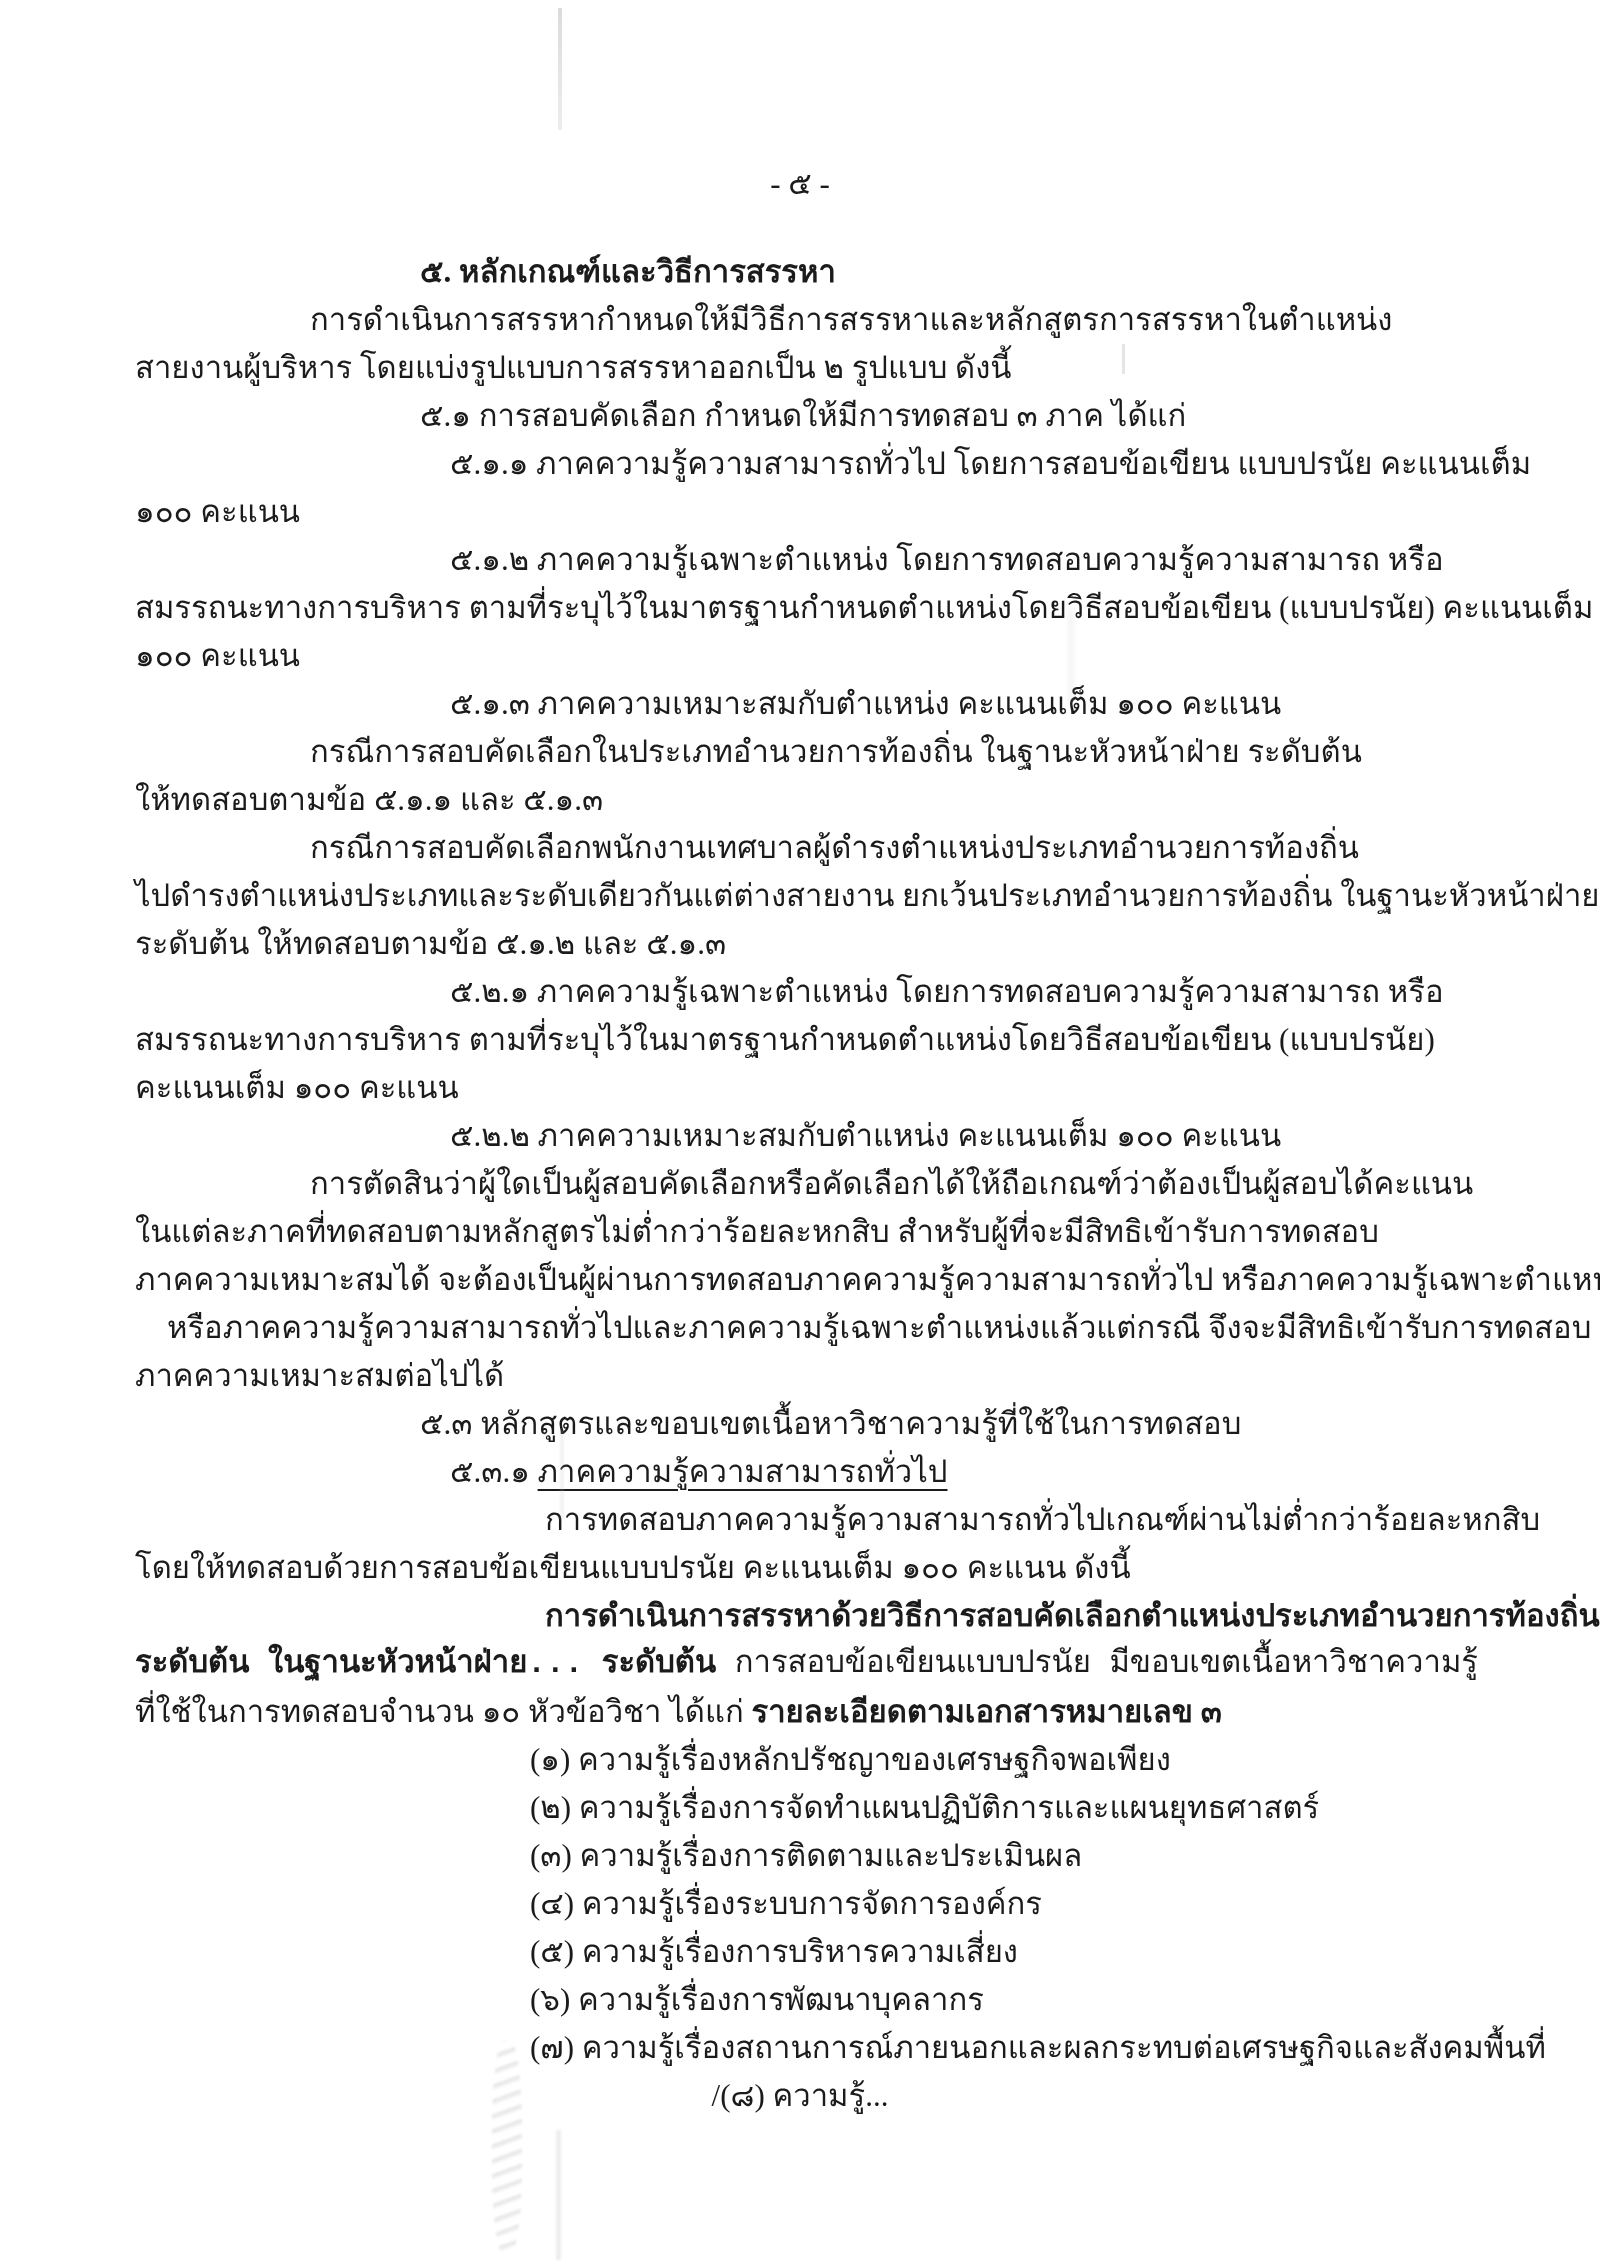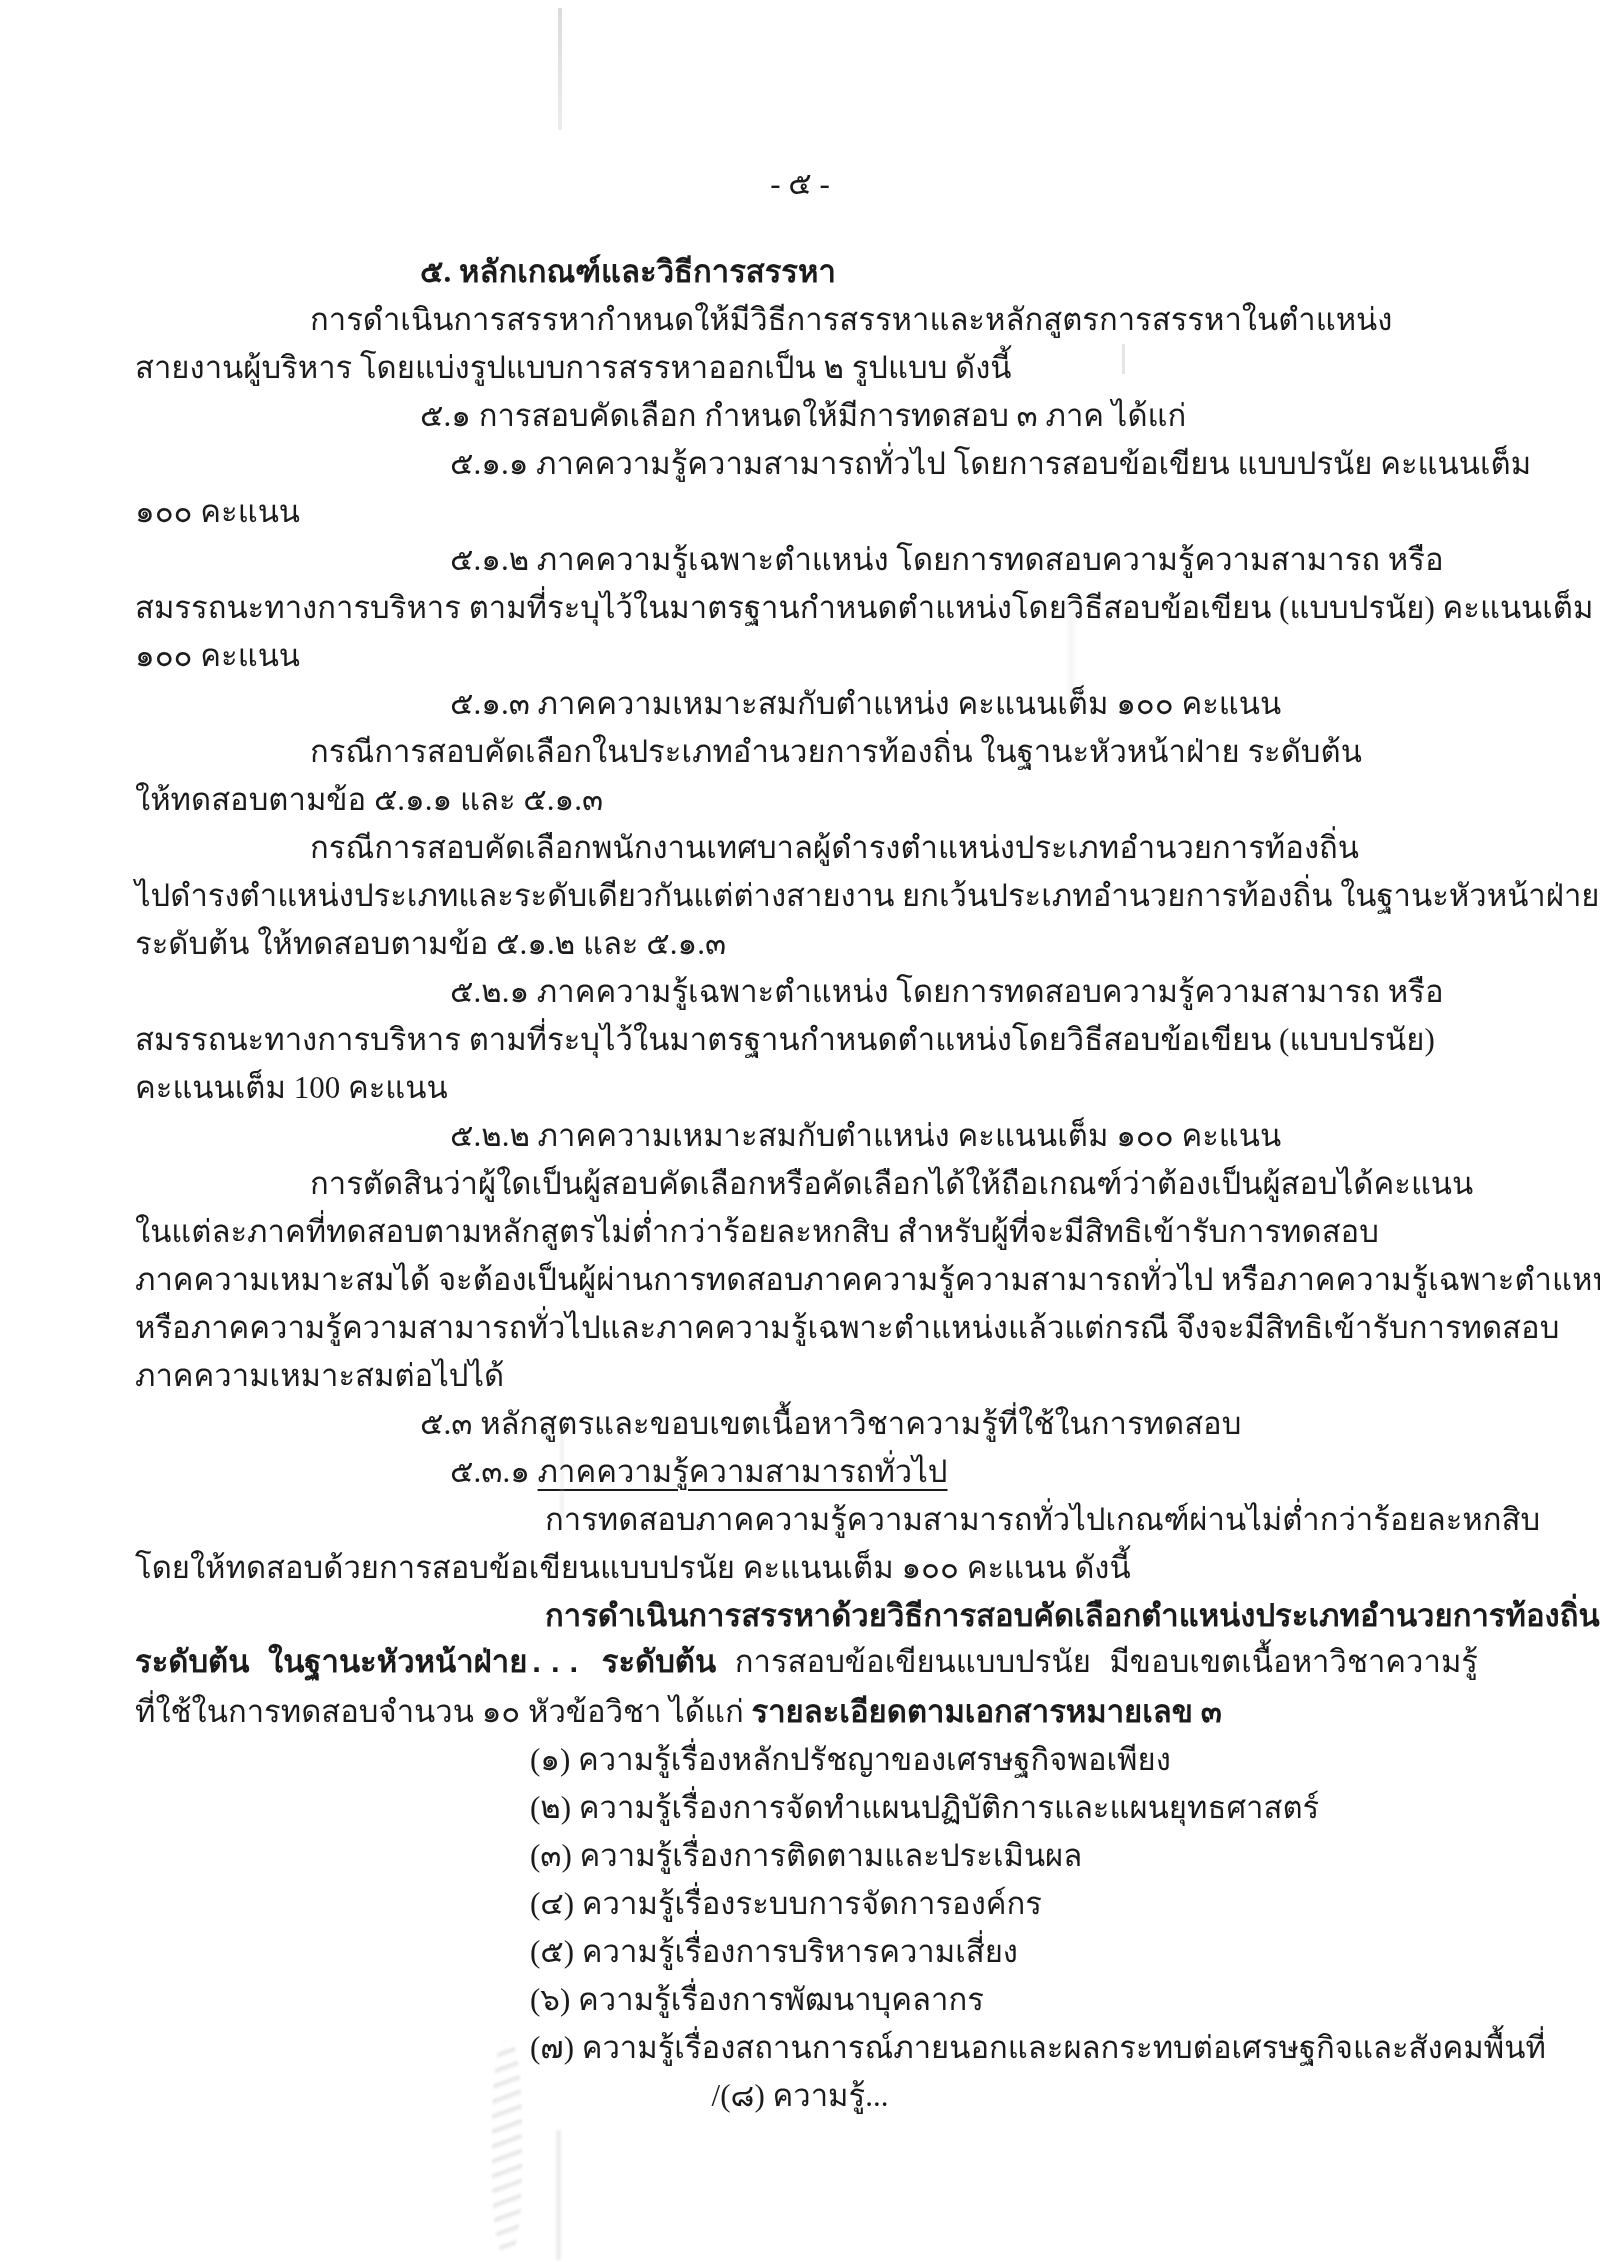--- a/index.html
+++ b/index.html
@@ -71,26 +71,26 @@
       <div class="line" style="padding-left: 0px;"><span>สมรรถนะทางการบริหาร ตามที่ระบุไว้ในมาตรฐานกำหนดตำแหน่งโดยวิธีสอบข้อเขียน (แบบปรนัย) คะแนนเต็ม</span></div>
       <div class="line" style="padding-left: 0px;"><span>๑๐๐ คะแนน</span></div>
       <div class="line" style="padding-left: 315px;"><span>๕.๑.๓ ภาคความเหมาะสมกับตำแหน่ง คะแนนเต็ม ๑๐๐ คะแนน</span></div>
       <div class="line" style="padding-left: 175px;"><span>กรณีการสอบคัดเลือกในประเภทอำนวยการท้องถิ่น ในฐานะหัวหน้าฝ่าย ระดับต้น</span></div>
       <div class="line" style="padding-left: 0px;"><span>ให้ทดสอบตามข้อ ๕.๑.๑ และ ๕.๑.๓</span></div>
       <div class="line" style="padding-left: 175px;"><span>กรณีการสอบคัดเลือกพนักงานเทศบาลผู้ดำรงตำแหน่งประเภทอำนวยการท้องถิ่น</span></div>
       <div class="line" style="padding-left: 0px;"><span>ไปดำรงตำแหน่งประเภทและระดับเดียวกันแต่ต่างสายงาน ยกเว้นประเภทอำนวยการท้องถิ่น ในฐานะหัวหน้าฝ่าย</span></div>
       <div class="line" style="padding-left: 0px;"><span>ระดับต้น ให้ทดสอบตามข้อ ๕.๑.๒ และ ๕.๑.๓</span></div>
       <div class="line" style="padding-left: 315px;"><span>๕.๒.๑ ภาคความรู้เฉพาะตำแหน่ง โดยการทดสอบความรู้ความสามารถ หรือ</span></div>
       <div class="line" style="padding-left: 0px;"><span>สมรรถนะทางการบริหาร ตามที่ระบุไว้ในมาตรฐานกำหนดตำแหน่งโดยวิธีสอบข้อเขียน (แบบปรนัย)</span></div>
-      <div class="line" style="padding-left: 0px;"><span>คะแนนเต็ม 100 คะแนน</span></div>
+      <div class="line" style="padding-left: 0px;"><span>คะแนนเต็ม ๑๐๐ คะแนน</span></div>
       <div class="line" style="padding-left: 315px;"><span>๕.๒.๒ ภาคความเหมาะสมกับตำแหน่ง คะแนนเต็ม ๑๐๐ คะแนน</span></div>
       <div class="line" style="padding-left: 175px;"><span>การตัดสินว่าผู้ใดเป็นผู้สอบคัดเลือกหรือคัดเลือกได้ให้ถือเกณฑ์ว่าต้องเป็นผู้สอบได้คะแนน</span></div>
       <div class="line" style="padding-left: 0px;"><span>ในแต่ละภาคที่ทดสอบตามหลักสูตรไม่ต่ำกว่าร้อยละหกสิบ สำหรับผู้ที่จะมีสิทธิเข้ารับการทดสอบ</span></div>
       <div class="line" style="padding-left: 0px;"><span>ภาคความเหมาะสมได้ จะต้องเป็นผู้ผ่านการทดสอบภาคความรู้ความสามารถทั่วไป หรือภาคความรู้เฉพาะตำแหน่ง</span></div>
-      <div class="line" style="padding-left: 0px;"><span>หรือภาคความรู้ความสามารถทั่วไปและภาคความรู้เฉพาะตำแหน่งแล้วแต่กรณี จึงจะมีสิทธิเข้ารับการทดสอบ</span></div>
+      <div class="line" style="padding-left: 0px; margin-left: 32px;"><span>หรือภาคความรู้ความสามารถทั่วไปและภาคความรู้เฉพาะตำแหน่งแล้วแต่กรณี จึงจะมีสิทธิเข้ารับการทดสอบ</span></div>
       <div class="line" style="padding-left: 0px;"><span>ภาคความเหมาะสมต่อไปได้</span></div>
       <div class="line" style="padding-left: 285px;"><span>๕.๓ หลักสูตรและขอบเขตเนื้อหาวิชาความรู้ที่ใช้ในการทดสอบ</span></div>
       <div class="line" style="padding-left: 315px;"><span>๕.๓.๑ </span><span class="u">ภาคความรู้ความสามารถทั่วไป</span></div>
       <div class="line" style="padding-left: 410px;"><span>การทดสอบภาคความรู้ความสามารถทั่วไปเกณฑ์ผ่านไม่ต่ำกว่าร้อยละหกสิบ</span></div>
       <div class="line" style="padding-left: 0px;"><span>โดยให้ทดสอบด้วยการสอบข้อเขียนแบบปรนัย คะแนนเต็ม ๑๐๐ คะแนน ดังนี้</span></div>
       <div class="line" style="padding-left: 410px;"><span class="b">การดำเนินการสรรหาด้วยวิธีการสอบคัดเลือกตำแหน่งประเภทอำนวยการท้องถิ่น</span></div>
       <div class="line" style="padding-left: 0px; font-family: Liberation Mono, monospace;"><span class="b">ระดับต้น ในฐานะหัวหน้าฝ่าย... ระดับต้น</span><span> การสอบข้อเขียนแบบปรนัย มีขอบเขตเนื้อหาวิชาความรู้</span></div>
       <div class="line" style="padding-left: 0px;"><span>ที่ใช้ในการทดสอบจำนวน ๑๐ หัวข้อวิชา ได้แก่ </span><span class="b">รายละเอียดตามเอกสารหมายเลข ๓</span></div>
       <div class="line" style="padding-left: 395px;"><span>(๑) ความรู้เรื่องหลักปรัชญาของเศรษฐกิจพอเพียง</span></div>
       <div class="line" style="padding-left: 395px;"><span>(๒) ความรู้เรื่องการจัดทำแผนปฏิบัติการและแผนยุทธศาสตร์</span></div>

